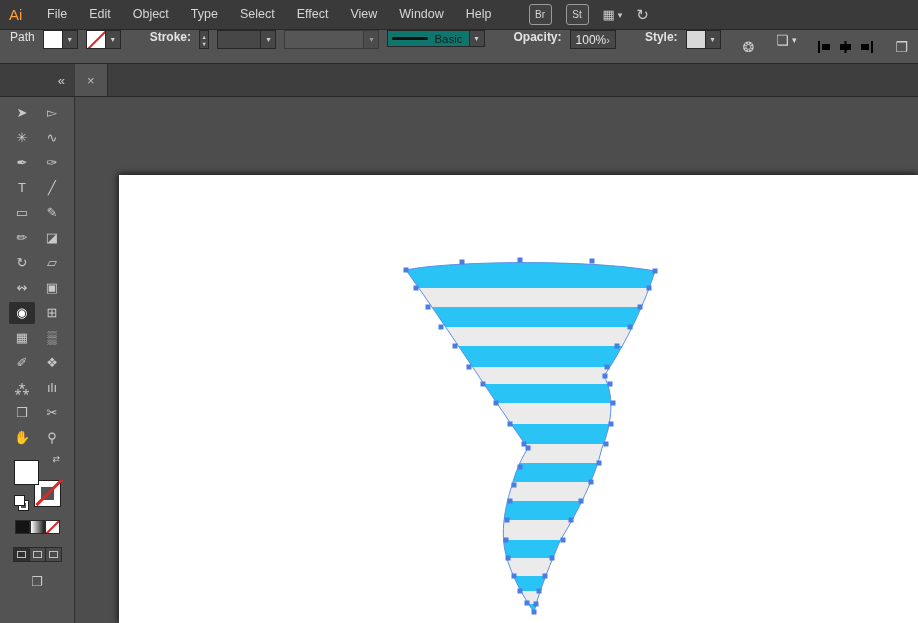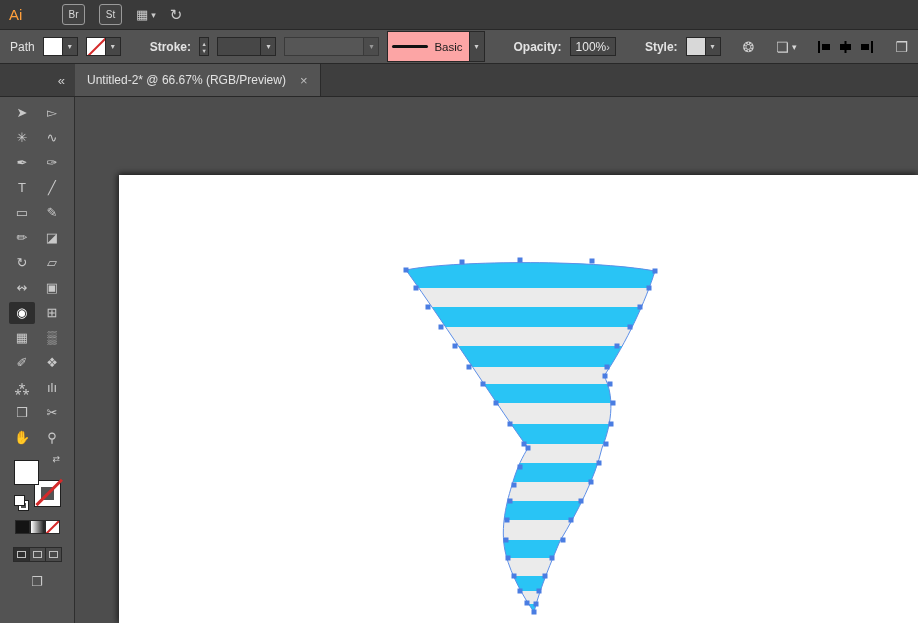--- a/index.html
+++ b/index.html
@@ -15,40 +15,40 @@
   .mb-right{display:flex;align-items:center;gap:14px;margin-left:26px;}
   .mb-btn{width:21px;height:19px;border:1px solid #9a9a9a;border-radius:3px;font-size:10px;
           display:flex;align-items:center;justify-content:center;color:#d8d8d8;background:#424242;}
   .ws-switch{display:flex;align-items:center;gap:3px;color:#c9c9c9;}
   .ws-icon{font-size:13px;}
   .caret-sm{font-size:9px;}
   .sync-icon{font-size:15px;color:#c9c9c9;}
 
   
   .controlbar{flex:0 0 33px;height:33px;background:#535353;border-top:1px solid #282828;
-              border-bottom:1px solid #282828;display:flex;align-items:center;padding:0 10px;gap:8px;}
+              border-bottom:1px solid #282828;display:flex;padding:0 10px;gap:8px;}
   .cb-label{color:#e3e3e3;}
   .bold{font-weight:700;margin-left:21px;}
   .dd{display:flex;align-items:stretch;height:19px;}
   .swatch{width:20px;height:19px;background:#fff;border:1px solid #272727;box-sizing:border-box;}
   .none-swatch{position:relative;overflow:hidden;}
   .none-swatch::after{content:"";position:absolute;left:-5px;top:8px;width:30px;height:2px;
                       background:#d42a2a;transform:rotate(-45deg);}
   .style-swatch{background:#d8d8d8;}
   .dd-caret{width:14px;background:#474747;border:1px solid #272727;border-left:none;color:#cfcfcf;
             font-size:8px;display:flex;align-items:center;justify-content:center;}
   .stepper{width:13px;height:19px;border:1px solid #272727;background:#474747;display:flex;
            flex-direction:column;align-items:center;justify-content:center;font-size:6.5px;
            line-height:7px;color:#cfcfcf;box-sizing:border-box;}
   .field{height:19px;box-sizing:border-box;border:1px solid #272727;background:#474747;
          display:flex;align-items:center;padding:0 5px;color:#e8e8e8;}
   .sw-field{width:44px;}
   .vw-field{width:80px;background:#5a5a5a;}
   .disabled{opacity:.55;}
-  .brush-dd{height:31px;display:flex;align-items:stretch;border:1px solid #272727;background:#fca5a5;
+  .brush-dd{height:17px;display:flex;align-items:stretch;border:1px solid #272727;background:#0f766e;
             color:#1c1c1c;box-sizing:border-box;}
   .brush-preview{width:44px;display:flex;align-items:center;padding:0 4px;box-sizing:border-box;}
   .brush-line{width:100%;height:3px;background:#111;border-radius:2px;}
   .brush-name{display:flex;align-items:center;padding:0 6px 0 2px;font-size:11.5px;}
   .brush-dd .dd-caret{border:none;border-left:1px solid #272727;height:auto;}
   .opacity-field{width:54px;justify-content:space-between;}
   .mini-caret{color:#cfcfcf;font-size:11px;}
   .cb-icon{color:#cfcfcf;font-size:14px;display:flex;align-items:center;}
   .gap-l{margin-left:14px;}
 
@@ -106,20 +106,31 @@
             box-shadow:-3px 0 5px rgba(0,0,0,.35),0 -3px 5px rgba(0,0,0,.35);}
   #artwork-svg{position:absolute;left:0;top:0;}
 </style>
 </head>
 <body>
 
 <div class="app">
 
   <div class="menubar">
     <div class="logo">Ai</div>
+    <div class="menu-items">
+        <div class="menu-item">File</div>
+        <div class="menu-item">Edit</div>
+        <div class="menu-item">Object</div>
+        <div class="menu-item">Type</div>
+        <div class="menu-item">Select</div>
+        <div class="menu-item">Effect</div>
+        <div class="menu-item">View</div>
+        <div class="menu-item">Window</div>
+        <div class="menu-item">Help</div>
+      </div>
     <div class="mb-right">
       <div class="mb-btn">Br</div>
       <div class="mb-btn">St</div>
       <div class="ws-switch">
         <span class="ws-icon">▦</span>
         <span class="caret-sm">▾</span>
       </div>
       <span class="sync-icon">↻</span>
     </div>
   </div>
@@ -200,21 +211,20 @@
 
     <span class="cb-icon gap-l">❒</span>
   </div>
 
   <div class="tabrow">
     <div class="panel-collapse">
       <span>«</span>
     </div>
     <div class="tabbar">
       <div class="tab">
-        <span class="tab-title">Untitled-2* @ 66.67% (RGB/Preview)</span>
         <span class="tab-close">×</span>
       </div>
     </div>
   </div>
 
   <div class="body">
 
     <div class="toolbar">
       <div class="tools-grid">
           <div class="tool">➤</div>

